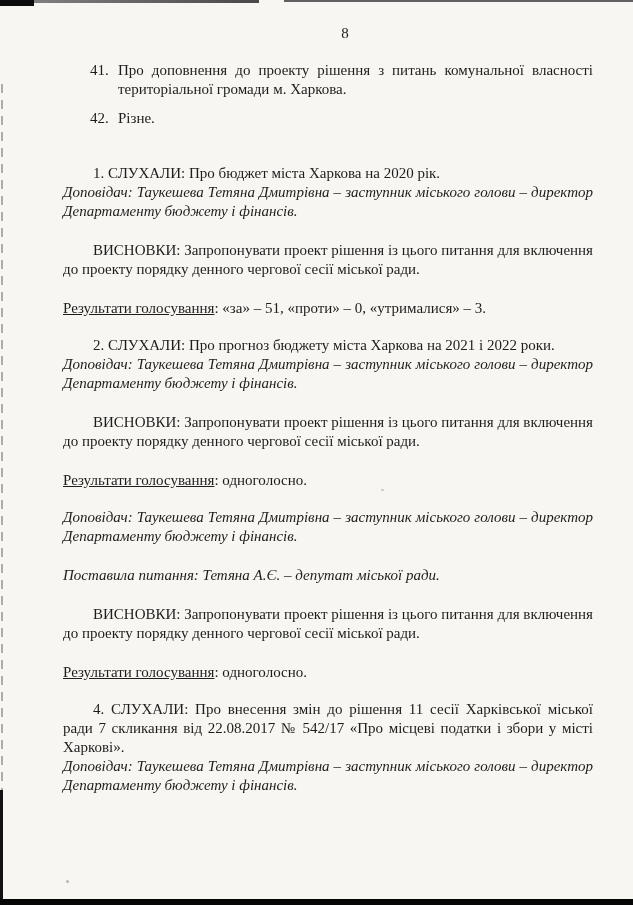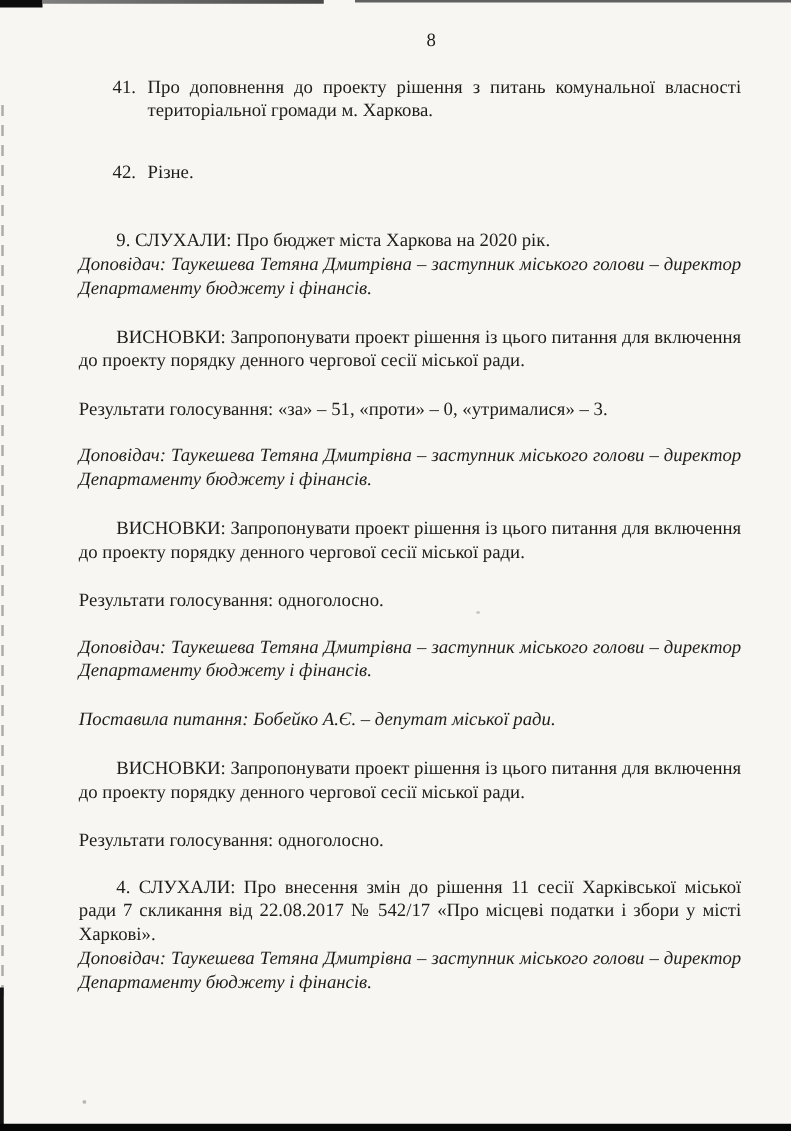--- a/index.html
+++ b/index.html
@@ -41,26 +41,26 @@
     width: 530px;
   }
   .page-num {
     text-align: center;
     transform: translateX(17px);
     margin-bottom: 18px;
   }
   p { margin: 0; text-align: justify; }
   .italic { font-style: italic; }
   .indent { text-indent: 30px; }
-  .u { }
+  .u { text-decoration: underline; }
 
   .agenda-item { display: flex; margin-left: 27px; }
   .agenda-item .num { width: 28px; flex-shrink: 0; }
   .agenda-item .body { flex: 1; }
-  .agenda-item-42 { margin-top: 30px; justify-content: flex-end; }
+  .agenda-item-42 { margin-top: 10px; justify-content: flex-end; }
 
   .section-1 { margin-top: 36px; }
   .section-2, .section-3, .section-4 { margin-top: 18px; }
   .gap { margin-top: 20px; }
 </style>
 </head>
 <body>
 
 <div class="page">
 
@@ -85,35 +85,36 @@
     </div>
 
     <div class="agenda-item agenda-item-42">
       <span class="num">42.</span>
       <div class="body">
         <p>Різне.</p>
       </div>
     </div>
 
     <div class="section-1">
-      <p class="indent">9. СЛУХАЛИ: Про бюджет міста Харкова на 2020 рік.</p>
+      <p class="indent">1. СЛУХАЛИ: Про бюджет міста Харкова на 2020 рік.</p>
       <p class="italic">Доповідач: Таукешева Тетяна Дмитрівна – заступник міського голови – директор Департаменту бюджету і фінансів.</p>
       <p class="indent gap">ВИСНОВКИ: Запропонувати проект рішення із цього питання для включення до проекту порядку денного чергової сесії міської ради.</p>
       <p class="gap"><span class="u">Результати голосування</span><span>: «за» – 51, «проти» – 0, «утрималися» – 3.</span></p>
     </div>
 
     <div class="section-2">
+      <p class="indent">2. СЛУХАЛИ: Про прогноз бюджету міста Харкова на 2021 і 2022 роки.</p>
       <p class="italic">Доповідач: Таукешева Тетяна Дмитрівна – заступник міського голови – директор Департаменту бюджету і фінансів.</p>
       <p class="indent gap">ВИСНОВКИ: Запропонувати проект рішення із цього питання для включення до проекту порядку денного чергової сесії міської ради.</p>
       <p class="gap"><span class="u">Результати голосування</span><span>: одноголосно.</span></p>
     </div>
 
     <div class="section-3">
       <p class="italic">Доповідач: Таукешева Тетяна Дмитрівна – заступник міського голови – директор Департаменту бюджету і фінансів.</p>
-      <p class="italic gap">Поставила питання: Бобейко А.Є. – депутат міської ради.</p>
+      <p class="italic gap">Поставила питання: Тетяна А.Є. – депутат міської ради.</p>
       <p class="indent gap">ВИСНОВКИ: Запропонувати проект рішення із цього питання для включення до проекту порядку денного чергової сесії міської ради.</p>
       <p class="gap"><span class="u">Результати голосування</span><span>: одноголосно.</span></p>
     </div>
 
     <div class="section-4">
       <p class="indent">4. СЛУХАЛИ: Про внесення змін до рішення 11 сесії Харківської міської ради 7 скликання від 22.08.2017 № 542/17 «Про місцеві податки і збори у місті Харкові».</p>
       <p class="italic">Доповідач: Таукешева Тетяна Дмитрівна – заступник міського голови – директор Департаменту бюджету і фінансів.</p>
     </div>
 
   </div>

